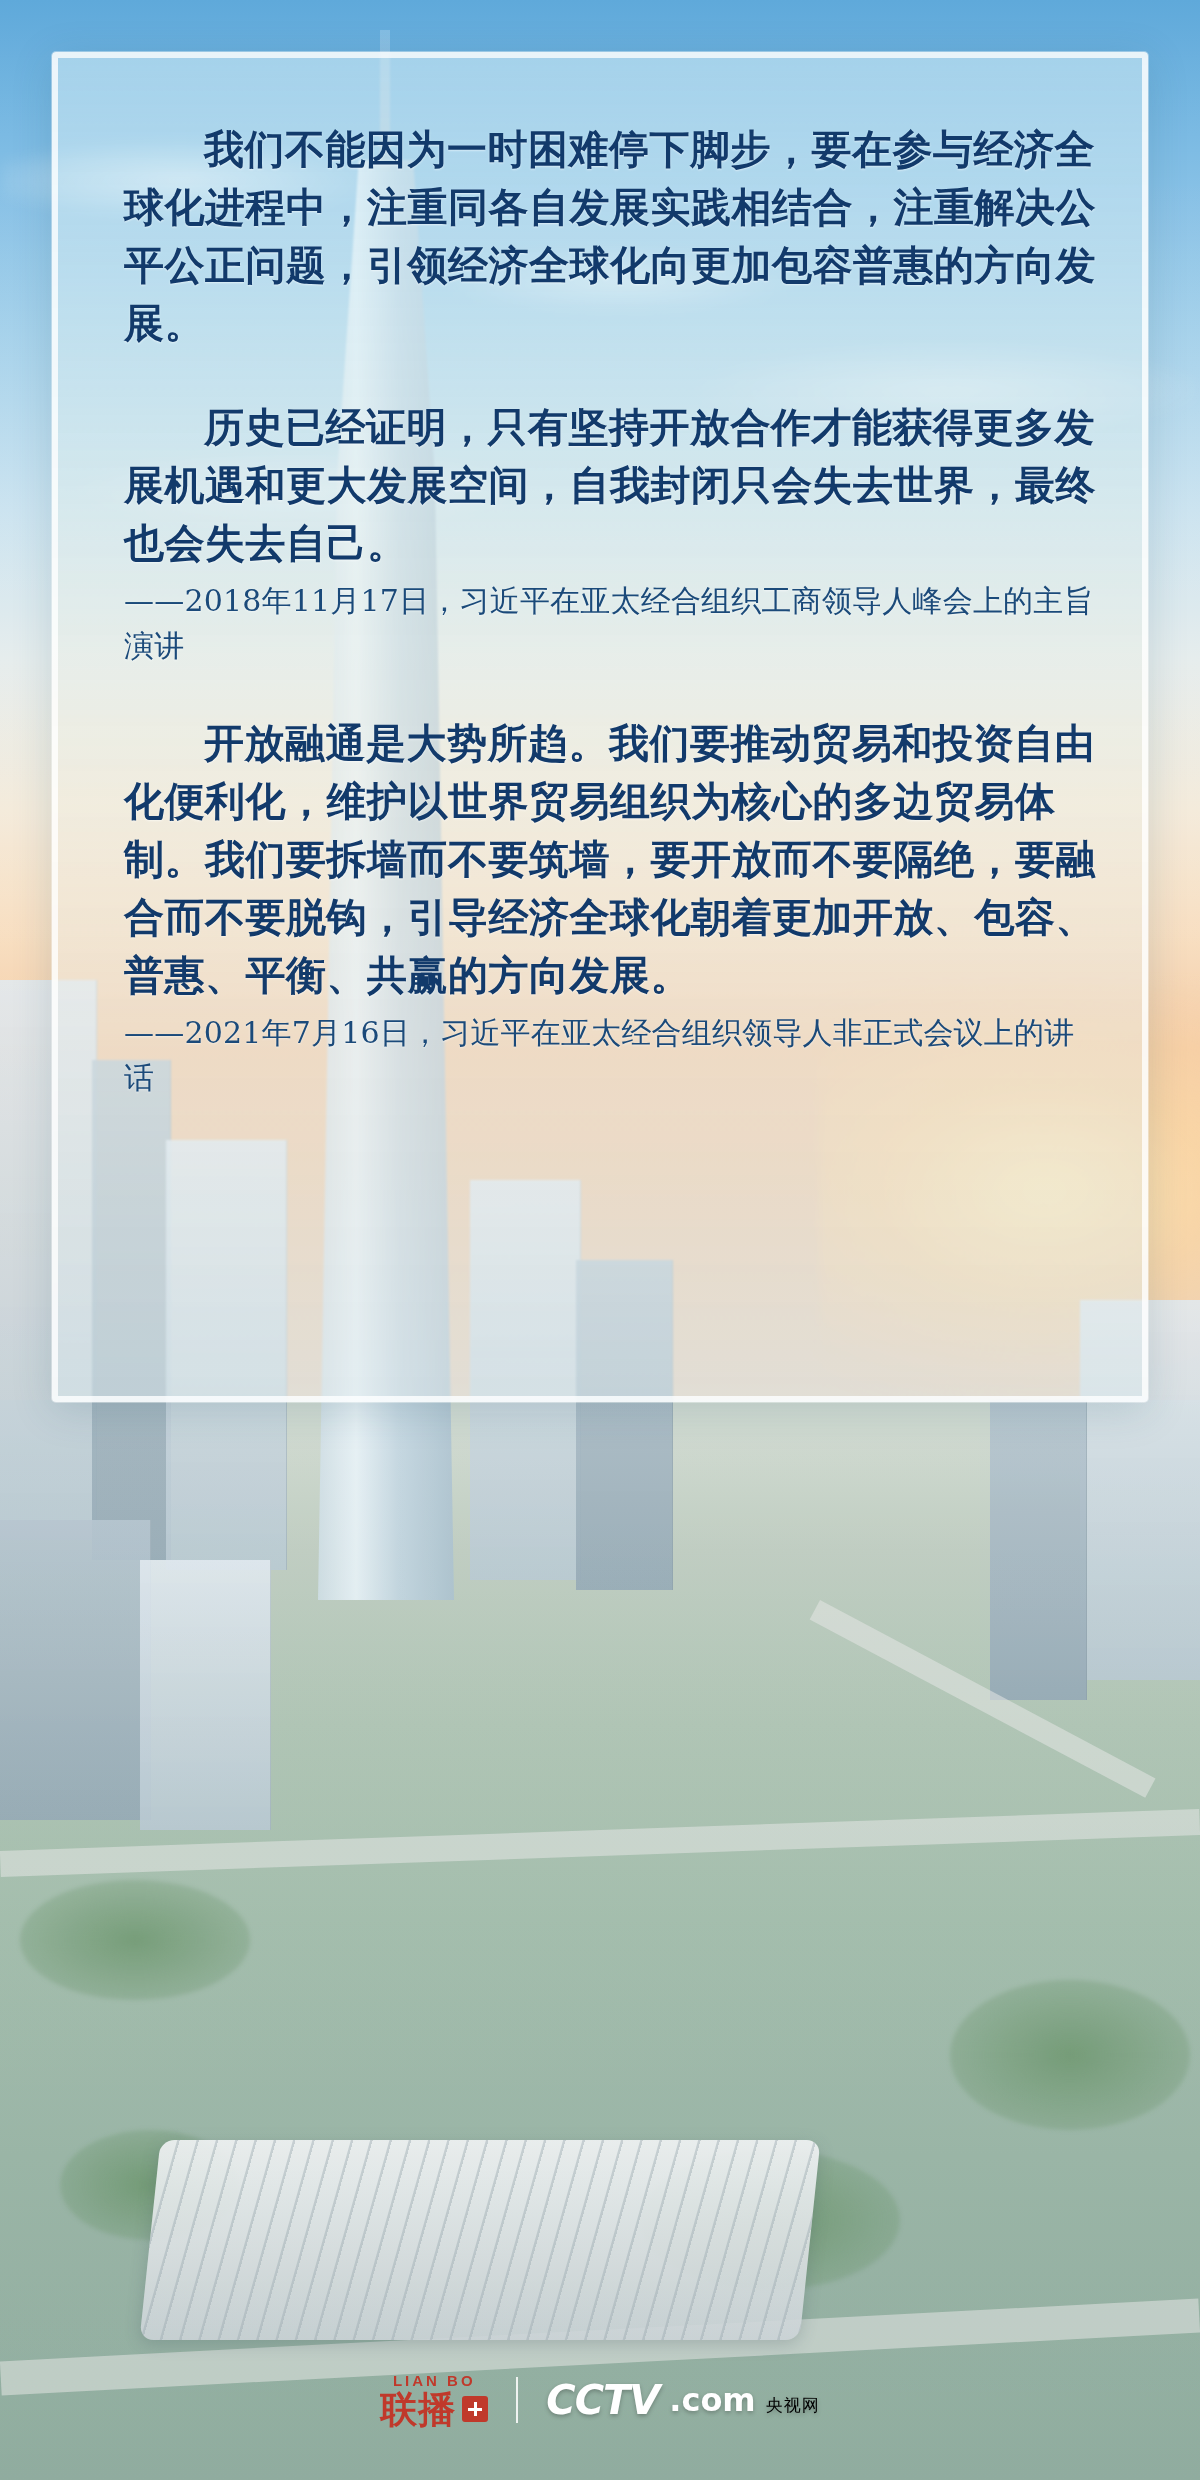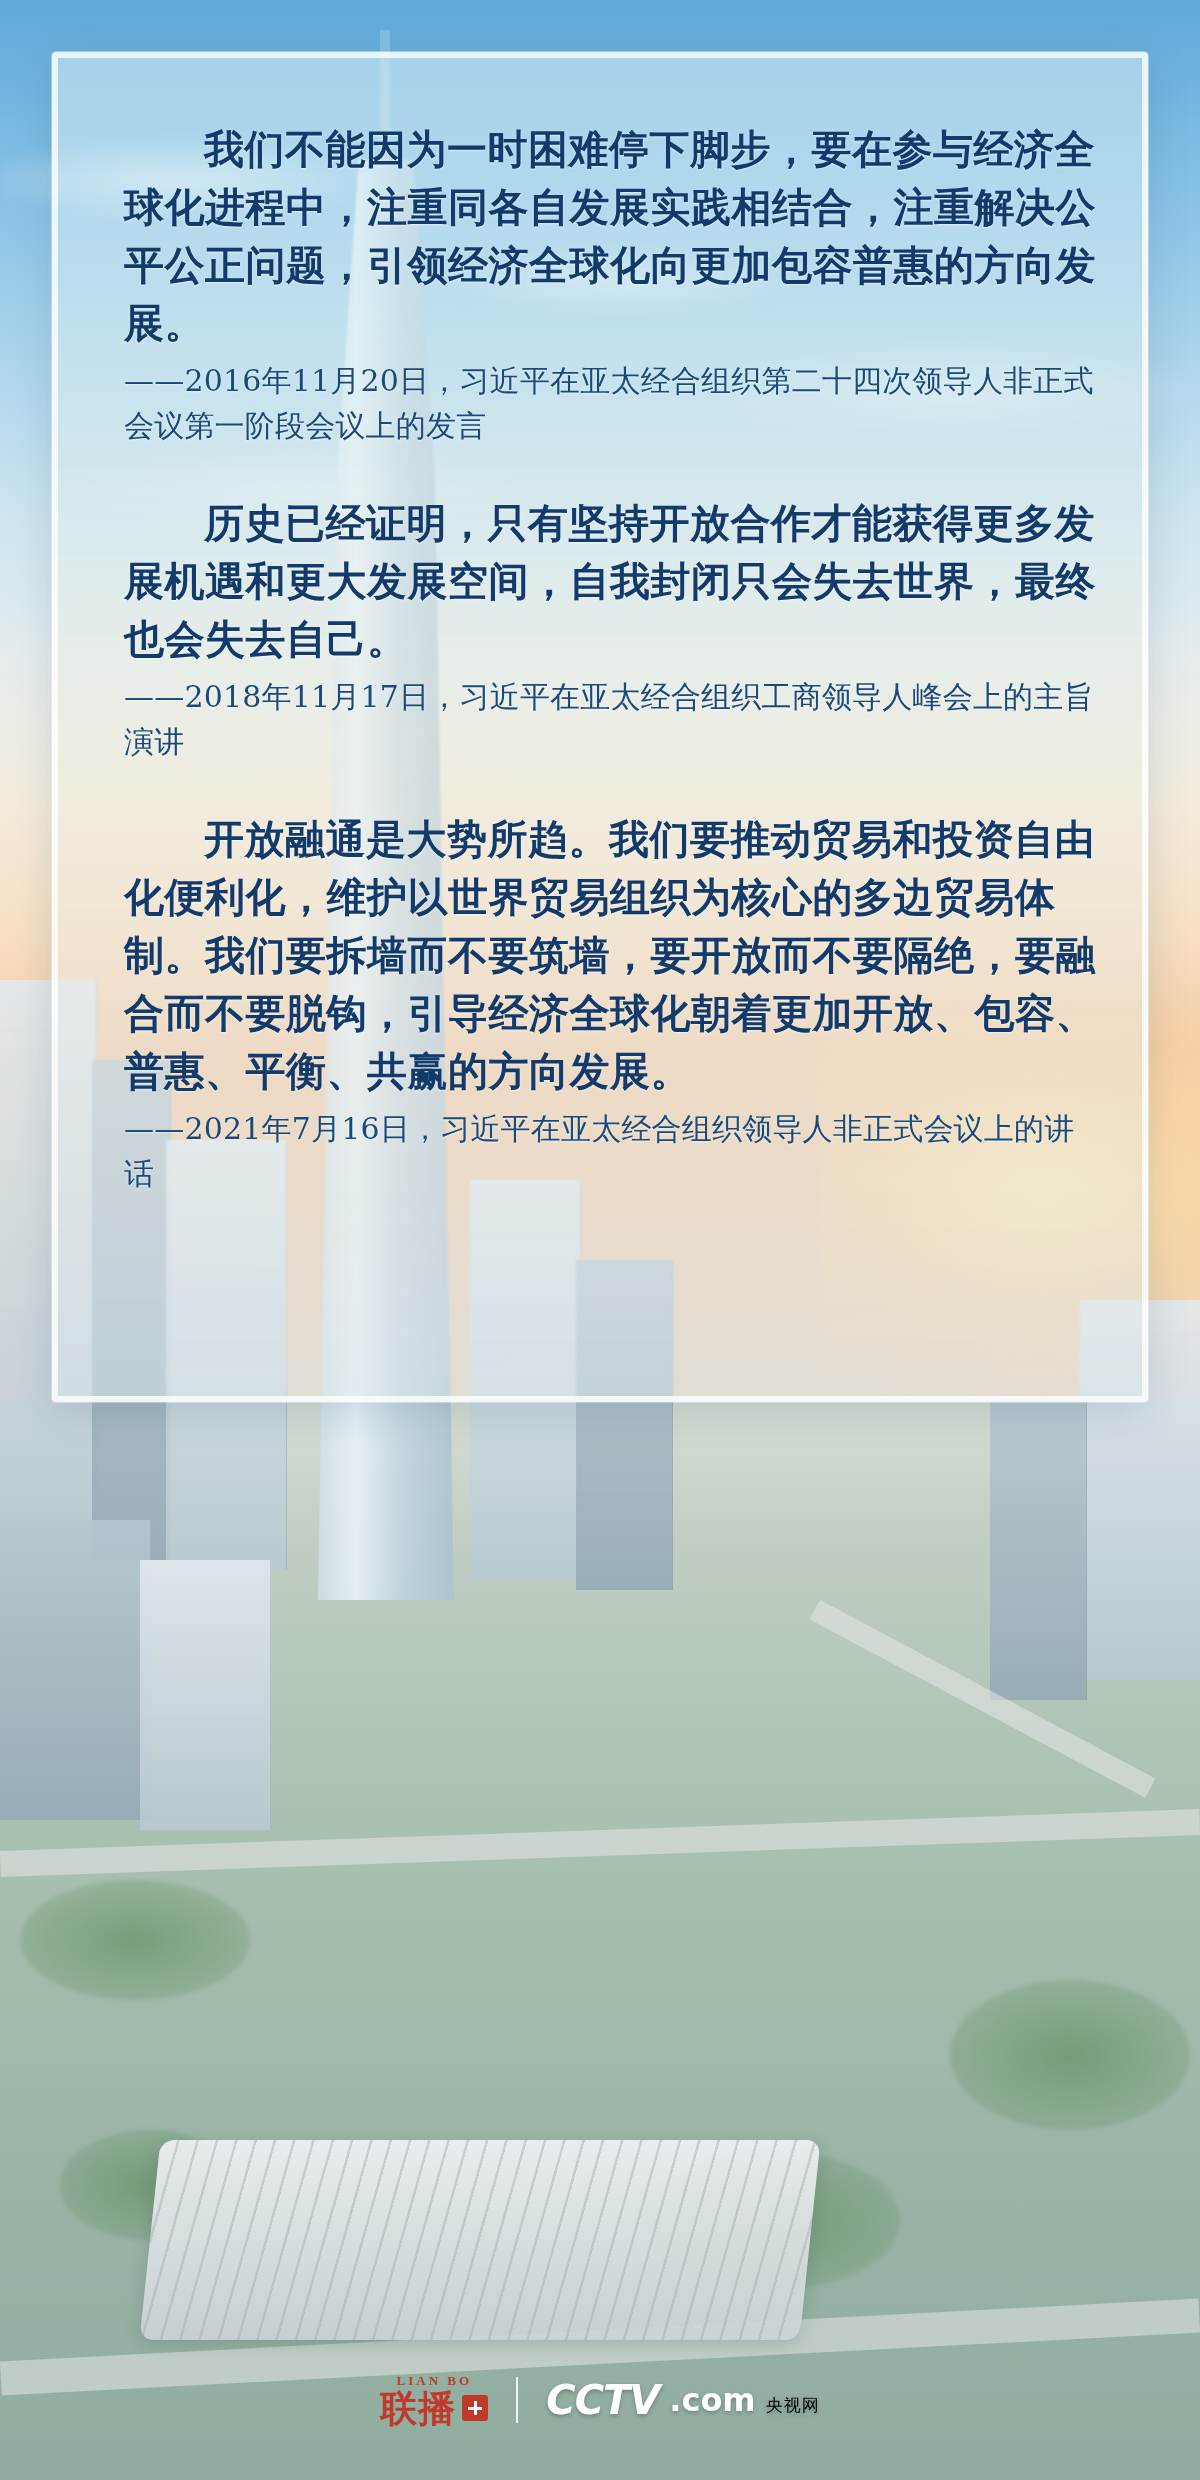--- a/index.html
+++ b/index.html
@@ -196,22 +196,22 @@
     justify-content: center;
     gap: 28px;
   }
   .logo-lianbo {
     display: flex;
     flex-direction: column;
     align-items: center;
     line-height: 1;
   }
   .logo-lianbo .pinyin {
-    font-family: Liberation Serif, serif;
-    font-size: 13px;
+    font-family: Liberation Sans, sans-serif;
+    font-size: 15px;
     letter-spacing: 3px;
     color: #c0392b;
     font-weight: 700;
     margin-bottom: 3px;
   }
   .logo-lianbo .cn {
     font-family: "DejaVu Serif", "Liberation Serif", serif;
     font-size: 37px;
     font-weight: 700;
     color: #c0392b;
@@ -309,21 +309,20 @@
   </div>
 
   <div class="haze"></div>
 </div>
 
 <div id="card">
   <div id="card-inner">
 
     <div class="quote-block">
       <p class="quote-text">我们不能因为一时困难停下脚步，要在参与经济全球化进程中，注重同各自发展实践相结合，注重解决公平公正问题，引领经济全球化向更加包容普惠的方向发展。</p>
-      <p class="quote-source">——2016年11月20日，习近平在亚太经合组织第二十四次领导人非正式会议第一阶段会议上的发言</p>
     </div>
 
     <div class="quote-block">
       <p class="quote-text">历史已经证明，只有坚持开放合作才能获得更多发展机遇和更大发展空间，自我封闭只会失去世界，最终也会失去自己。</p>
       <p class="quote-source">——2018年11月17日，习近平在亚太经合组织工商领导人峰会上的主旨演讲</p>
     </div>
 
     <div class="quote-block">
       <p class="quote-text">开放融通是大势所趋。我们要推动贸易和投资自由化便利化，维护以世界贸易组织为核心的多边贸易体制。我们要拆墙而不要筑墙，要开放而不要隔绝，要融合而不要脱钩，引导经济全球化朝着更加开放、包容、普惠、平衡、共赢的方向发展。</p>
       <p class="quote-source">——2021年7月16日，习近平在亚太经合组织领导人非正式会议上的讲话</p>

